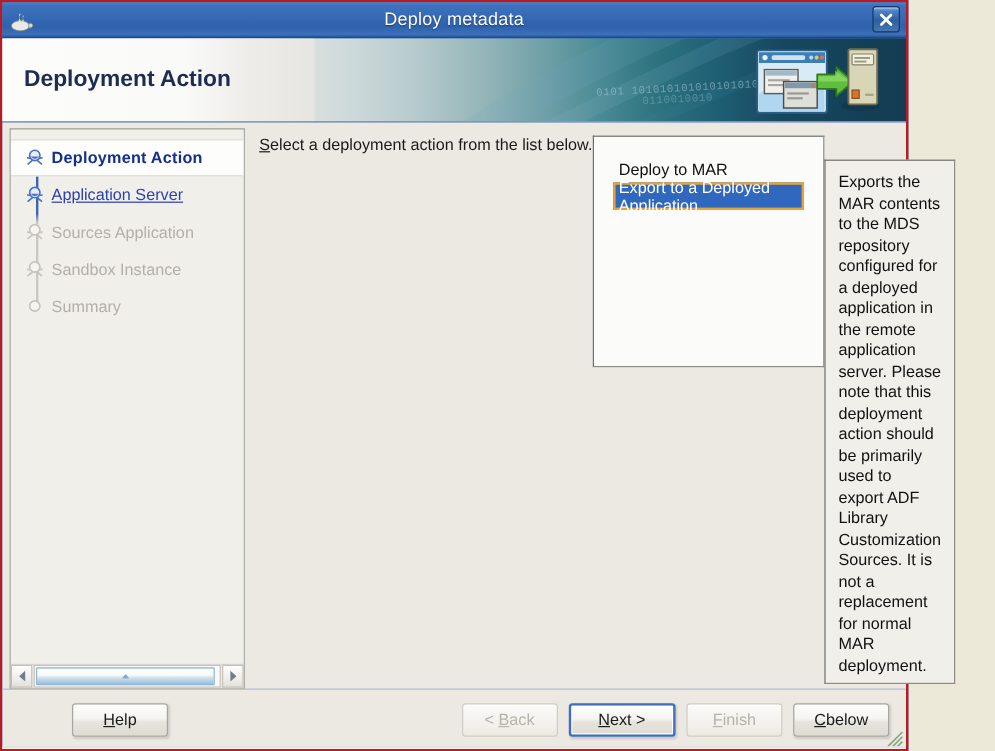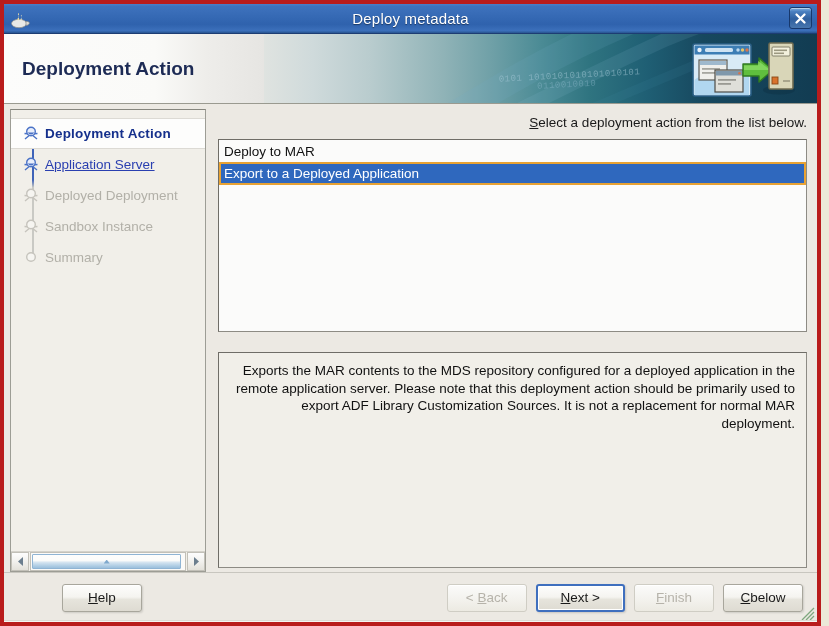--- a/index.html
+++ b/index.html
@@ -7,24 +7,24 @@
   html, body {
     width: 829px;
     height: 626px;
     overflow: hidden;
     font-family: "Liberation Sans", sans-serif;
     background: #ece9d8;
   }
 
   .window {
     position: relative;
-    width: 821px;
+    width: 757px;
     height: 626px;
     background: #3b82f6;
-    border: 4px solid #b91c1c;
+    border: 2px solid #b91c1c;
     display: flex;
     flex-direction: column;
   }
 
   
   .titlebar {
     height: 30px;
     flex: 0 0 30px;
     background: linear-gradient(to bottom,
         #4a7fc8 0%, #3e72bd 8%, #3569b4 45%, #2f62ad 70%, #3c70bb 92%, #27538f 100%);
@@ -232,40 +232,39 @@
     background: #7fa9cd;
     clip-path: polygon(0 100%, 100% 100%, 50% 0);
   }
 
   
   .content {
     flex: 1 1 auto;
     min-width: 0;
     padding: 10px 10px 4px 12px;
     display: flex;
-    flex-direction: column;
-    text-align: right;
+    flex-direction: row;
   }
   .prompt {
     font-size: 13.5px;
     color: #1a1a1a;
     margin-bottom: 9px;
     white-space: nowrap;
   }
   .mn { text-decoration: underline; }
 
   .listbox {
     height: 193px;
     flex: 0 0 193px;
     background: #fbfbfa;
     border: 1px solid #8d8b84;
     border-top-color: #6f6d67;
     border-left-color: #6f6d67;
     overflow: hidden;
-    padding: 1px;
+    padding: 17px;
   }
   .list-row {
     height: 21px;
     display: flex;
     align-items: center;
     padding-left: 4px;
     font-size: 13.5px;
     color: #111;
     cursor: default;
   }
@@ -444,21 +443,21 @@
           <span class="nav-label">Application Server</span>
         </div>
 
         <div class="nav-item disabled">
           <span class="nav-icon">
             <svg width="18" height="18" viewBox="0 0 18 18">
               <path d="M9 9 L3 14 M9 9 L15 14 M9 9 L2.5 8.5 M9 9 L15.5 8.5" stroke="#c6c4bd" stroke-width="1.4" fill="none"></path>
               <circle cx="9" cy="6.5" r="4.3" fill="#f6f5f1" stroke="#c6c4bd" stroke-width="1.4"></circle>
             </svg>
           </span>
-          <span class="nav-label">Deployed Deployment</span>
+          <span class="nav-label">Sources Application</span>
         </div>
 
         <div class="nav-item disabled">
           <span class="nav-icon">
             <svg width="18" height="18" viewBox="0 0 18 18">
               <path d="M9 9 L3 14 M9 9 L15 14 M9 9 L2.5 8.5 M9 9 L15.5 8.5" stroke="#c6c4bd" stroke-width="1.4" fill="none"></path>
               <circle cx="9" cy="6.5" r="4.3" fill="#f6f5f1" stroke="#c6c4bd" stroke-width="1.4"></circle>
             </svg>
           </span>
           <span class="nav-label">Sandbox Instance</span>

